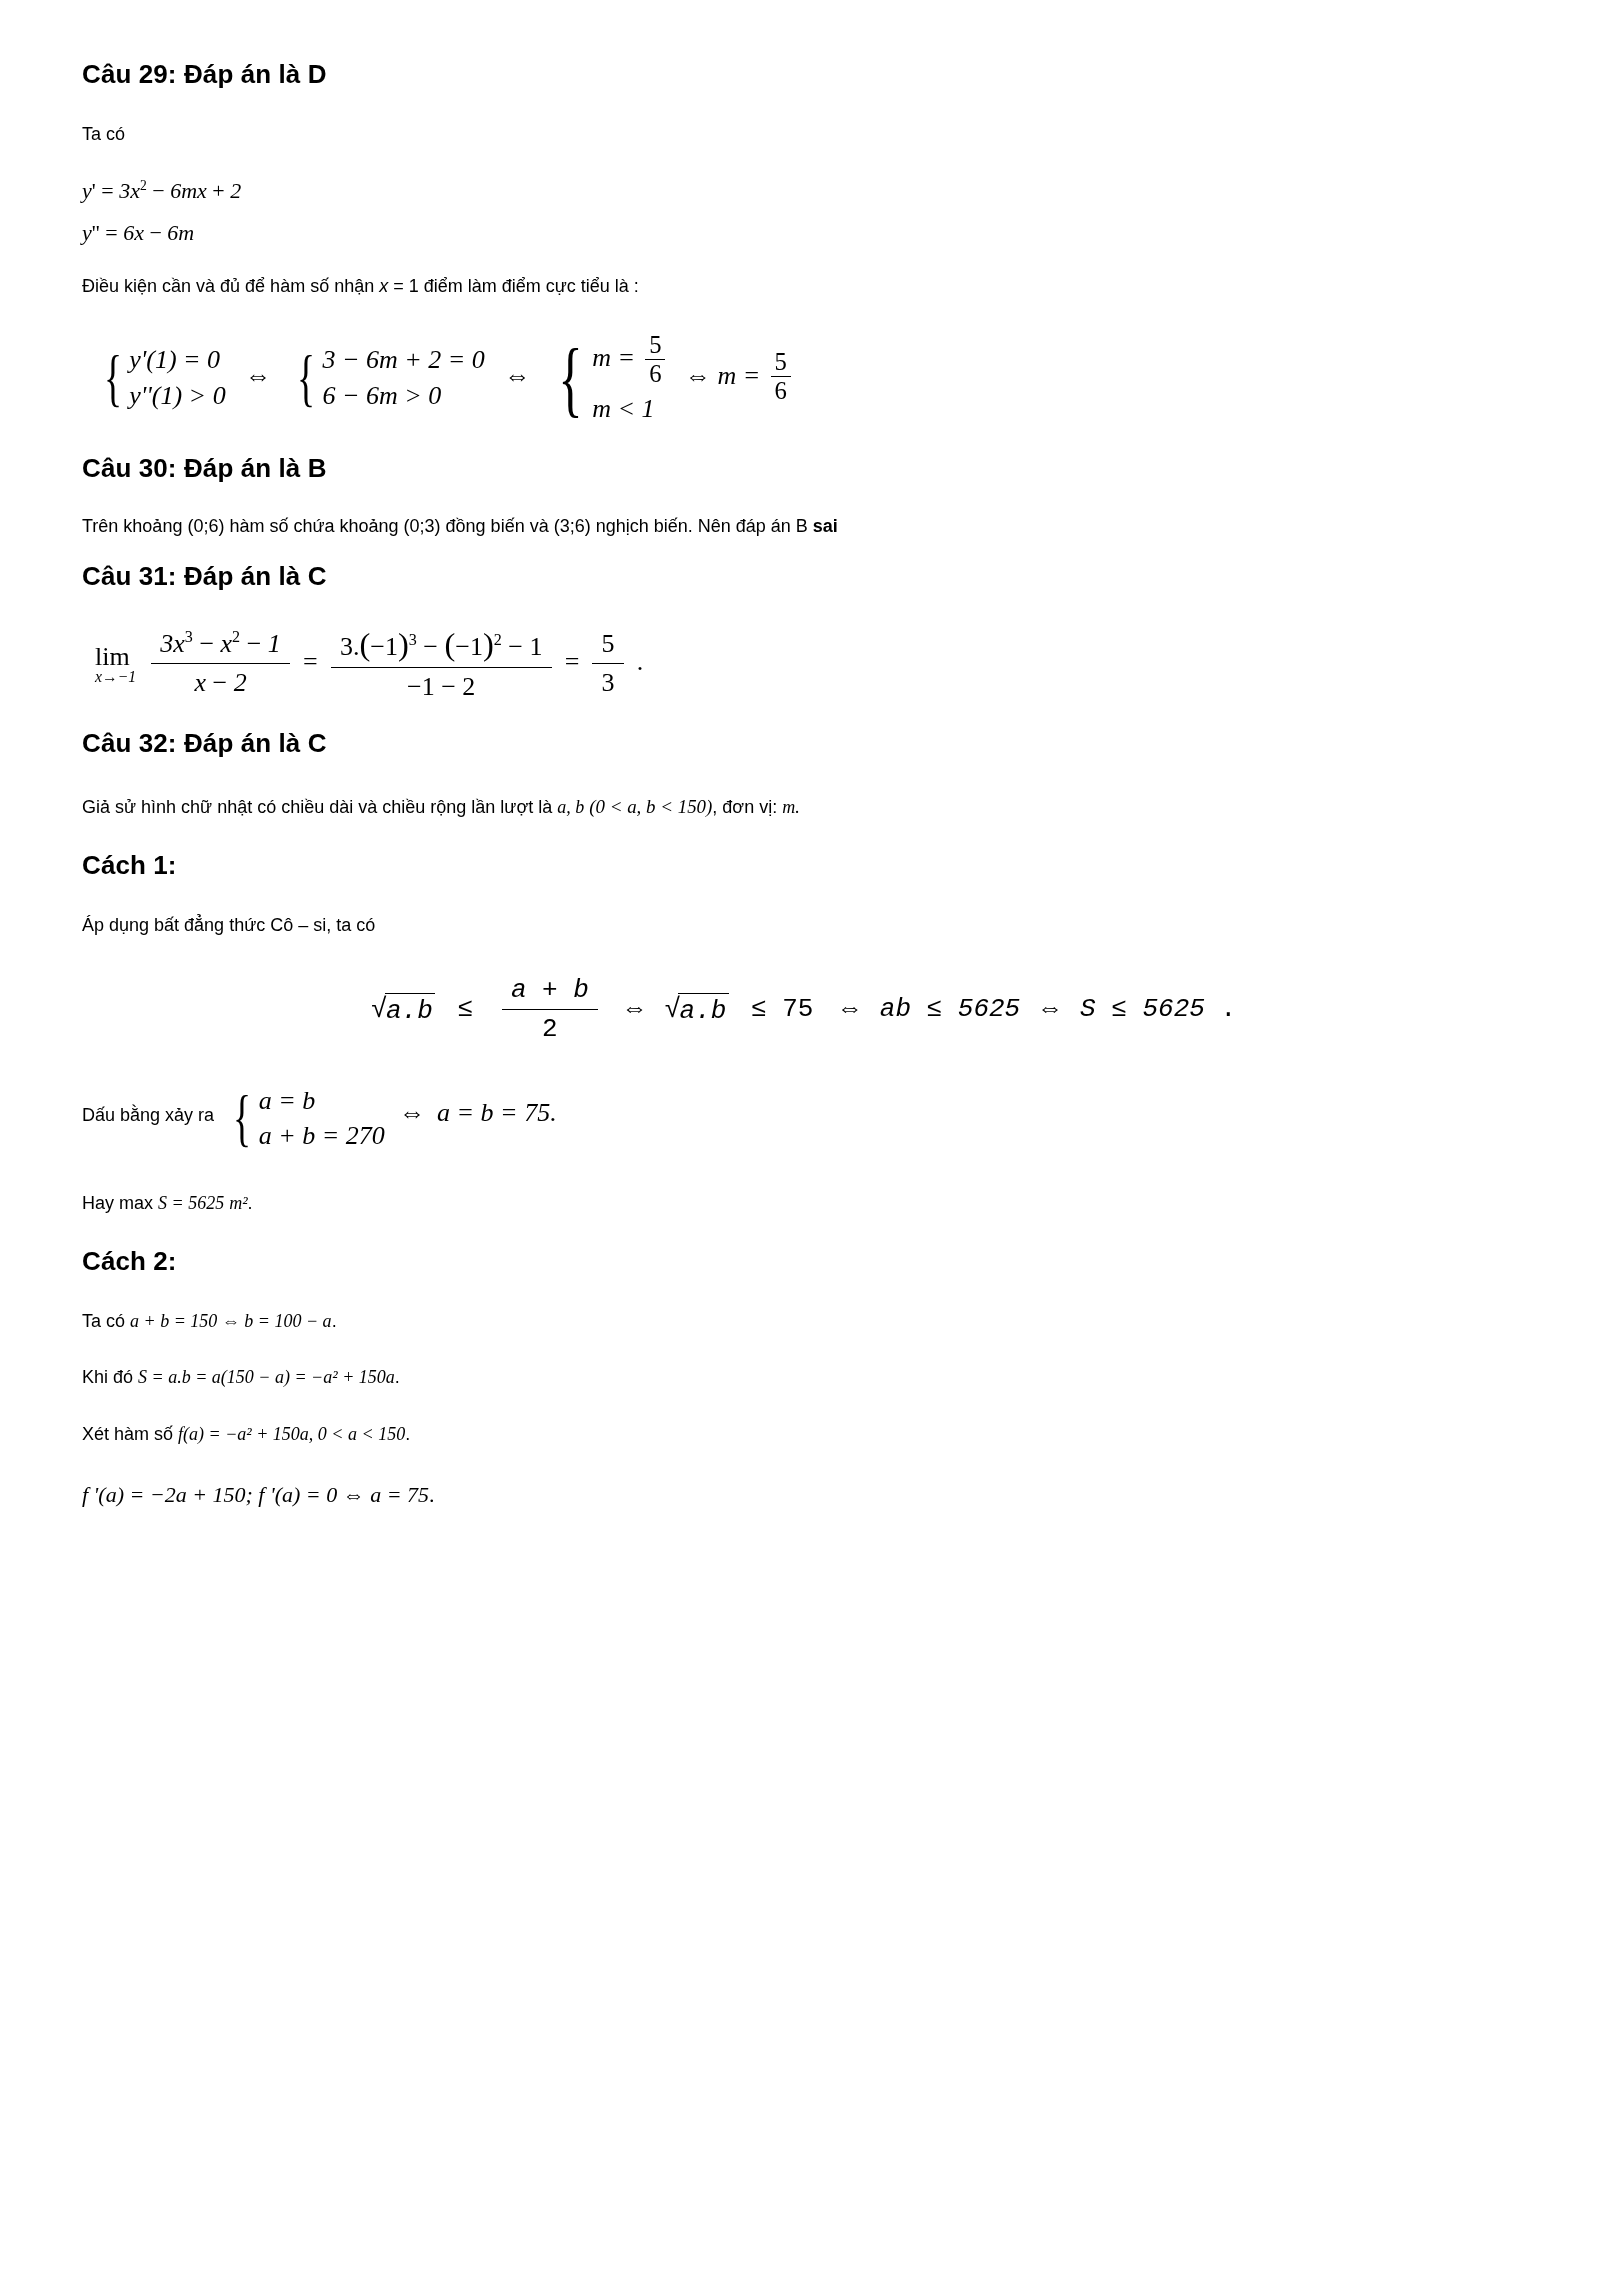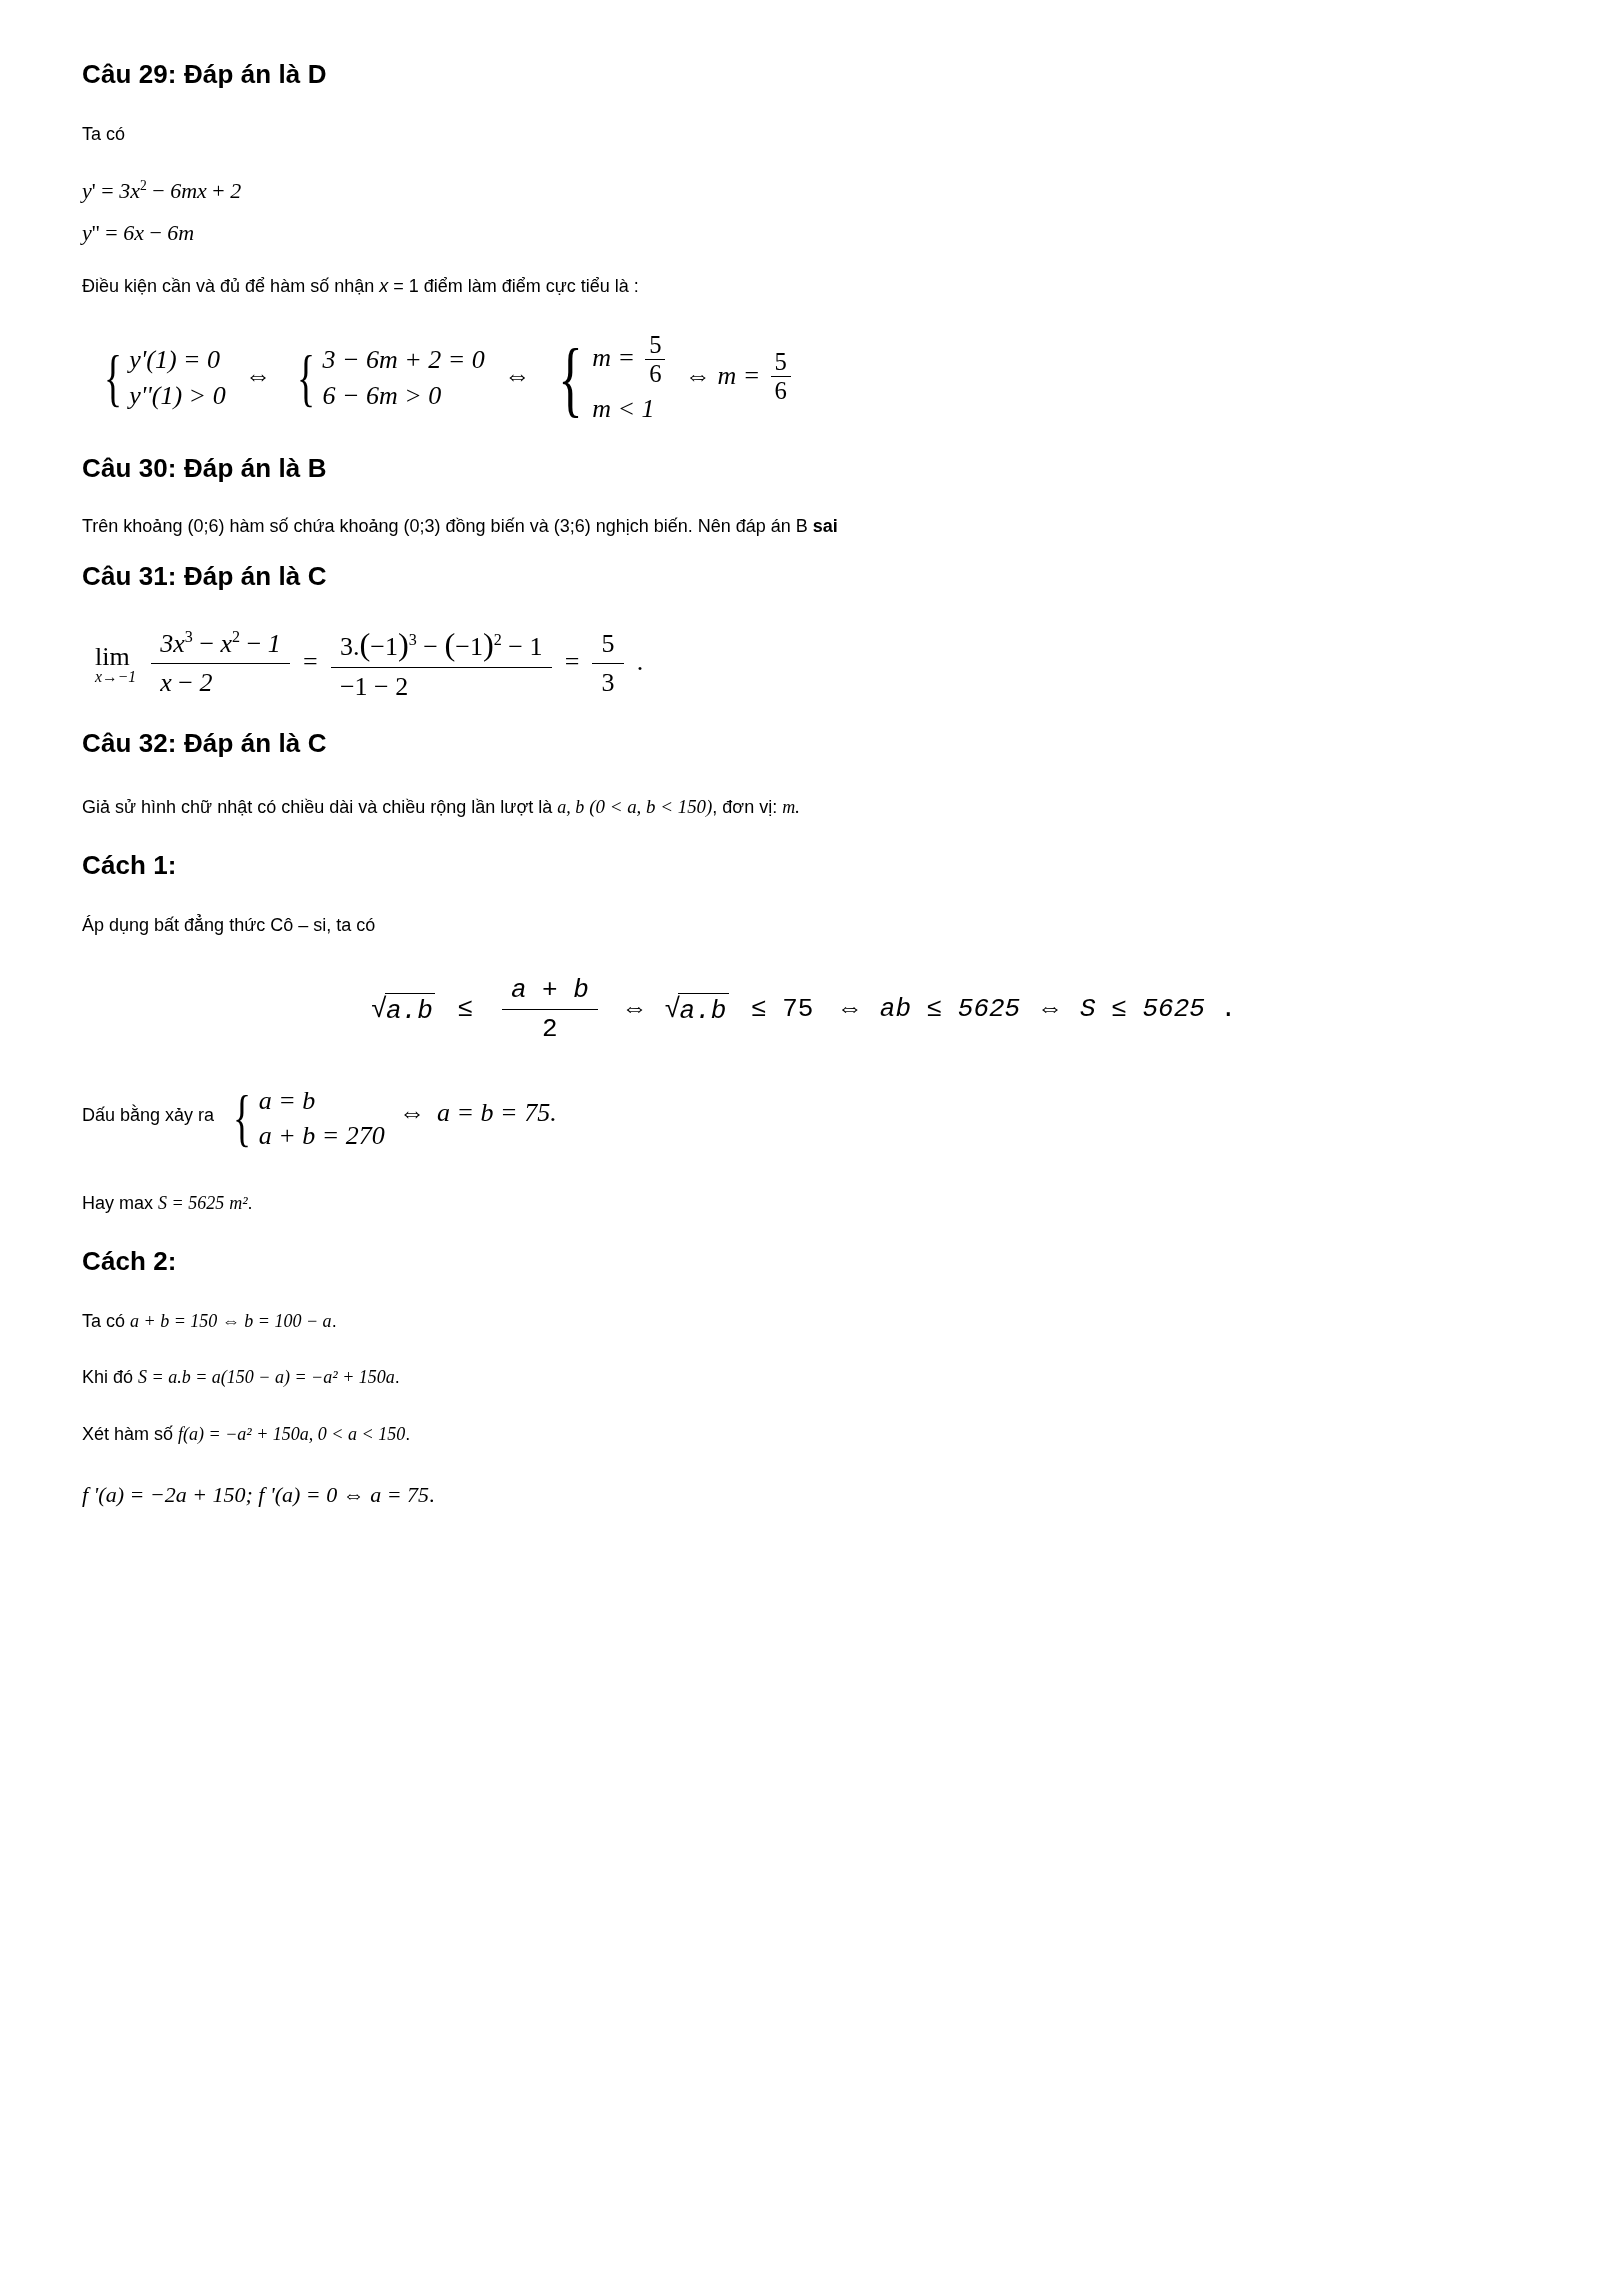--- a/index.html
+++ b/index.html
@@ -60,20 +60,21 @@
     position: relative;
     top: -1.3px;
   }
   .frac .num { display: block; padding: 0 3.9px; }
   .frac .den { display: block; padding: 0 3.9px; border-top: 1.3px solid #000; }
 
   
   .bigfrac {
     display: inline-block;
     vertical-align: middle;
+    text-align: center;
     margin: 0 6.5px;
   }
   .bigfrac .num { display: block; padding: 0 9.2px 3.9px 9.2px; }
   .bigfrac .den { display: block; padding: 3.9px 9.2px 0 9.2px; border-top: 1.3px solid #000; }
 
   
   .lim {
     display: inline-block;
     vertical-align: middle;
     font-style: normal;

